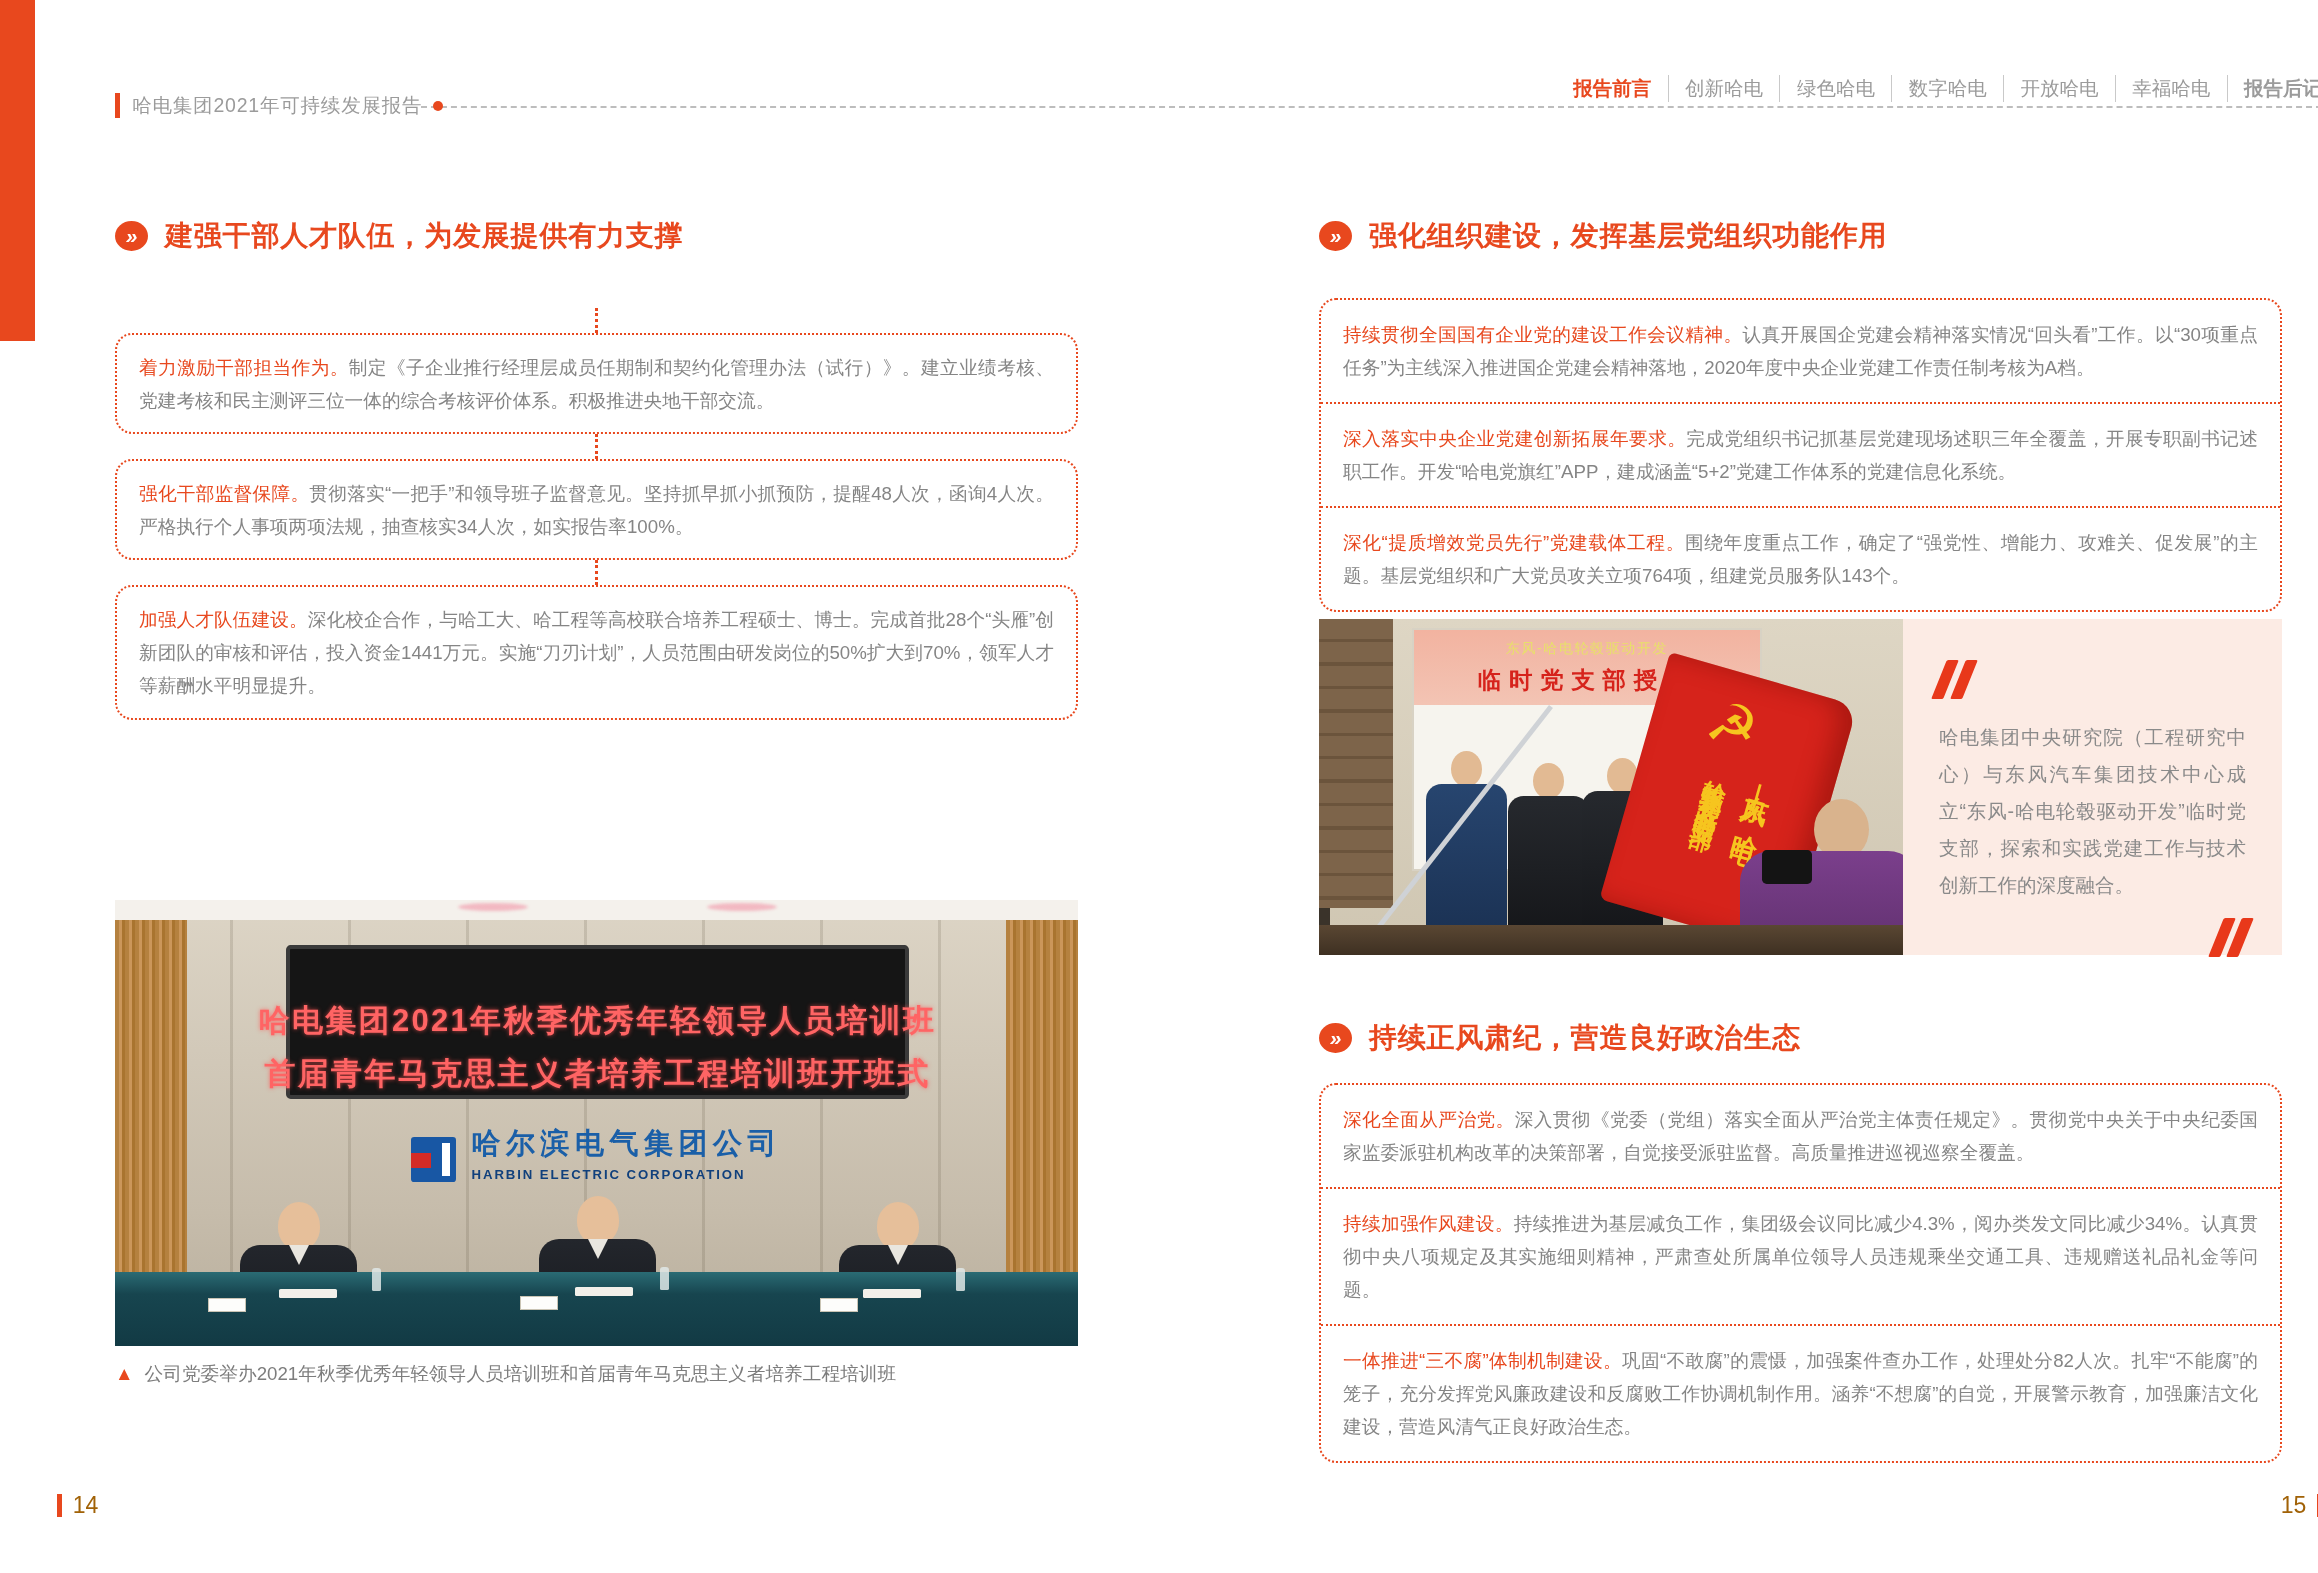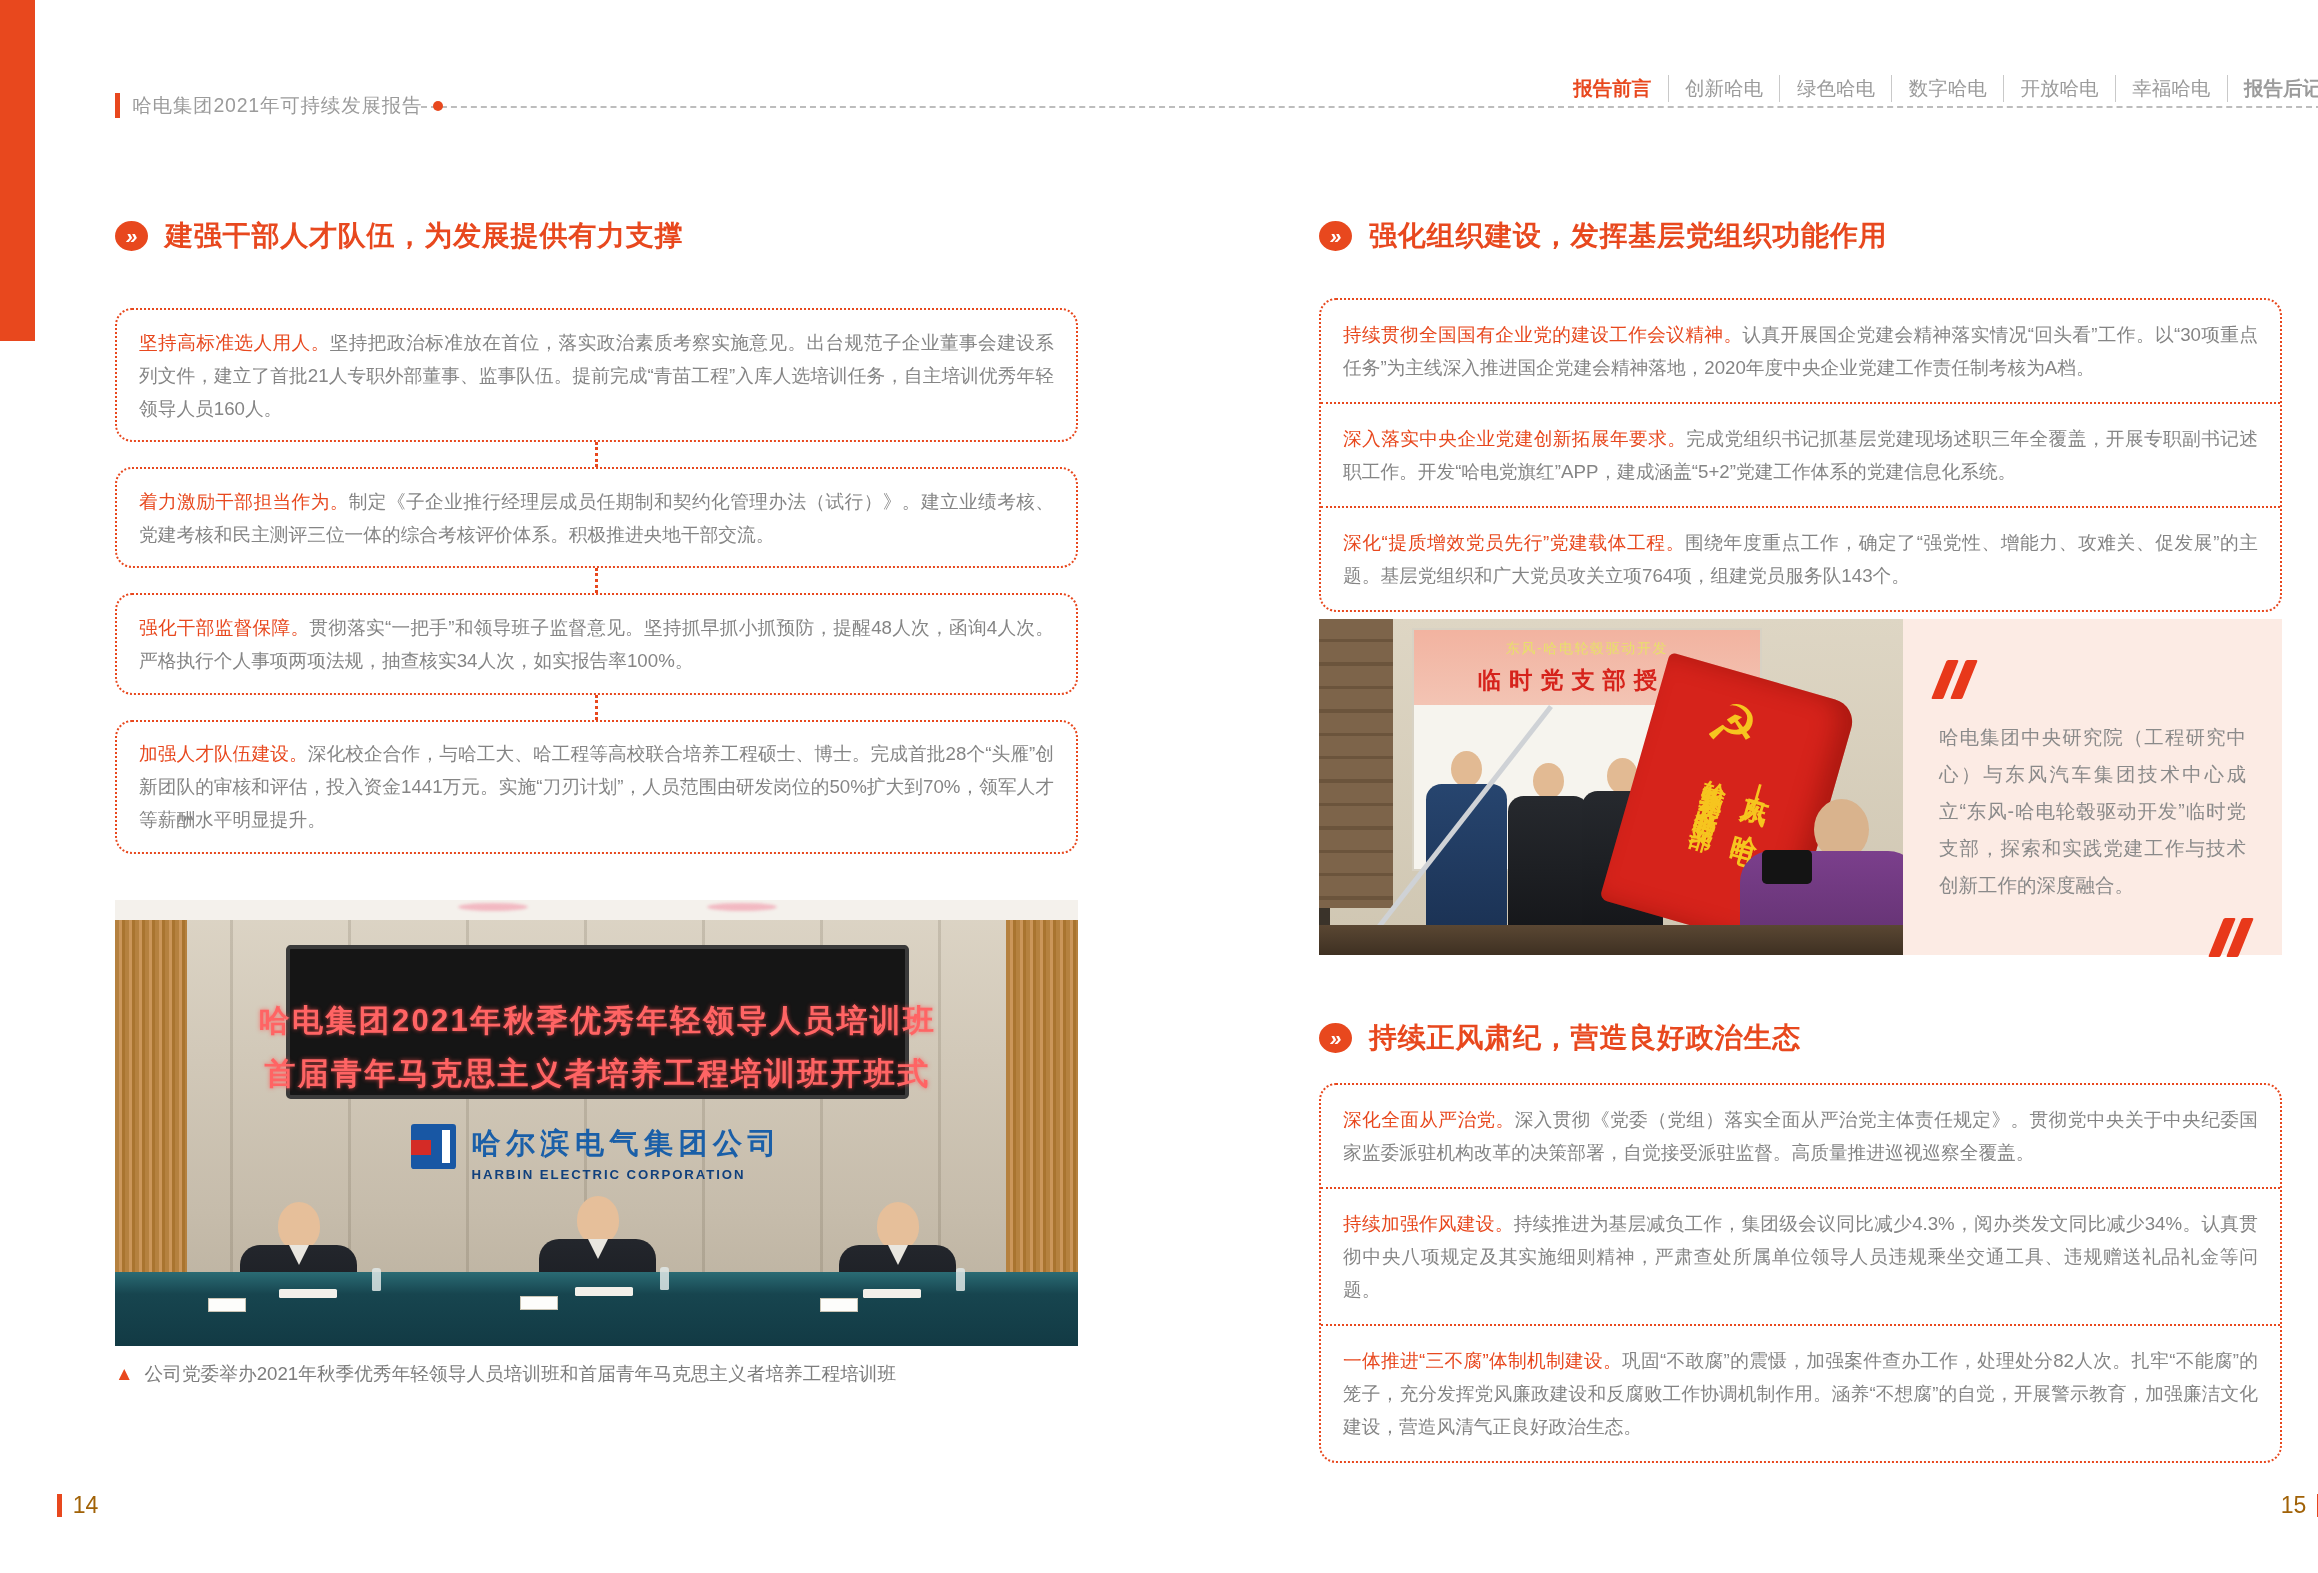--- a/index.html
+++ b/index.html
@@ -42,21 +42,21 @@
   .photoL .wall-seams{position:absolute;inset:20px 0 0 0;
       background:repeating-linear-gradient(90deg,transparent 0 115px,rgba(80,70,50,.16) 115px 118px);}
   .woodL,.woodR{position:absolute;top:20px;bottom:74px;width:72px;
       background:repeating-linear-gradient(90deg,#b5813f 0 3.9px,#cb965a 3.9px 7px,#a9742f 7px 10px);}
   .woodL{left:0;} .woodR{right:0;}
   .led{position:absolute;left:171px;top:45px;width:615px;height:146px;background:#151515;
        border:4.7px solid #3a3a3a;border-radius:4.7px;display:flex;flex-direction:column;
        align-items:center;justify-content:flex-end;gap:11px;}
   .led span{color:#ff6464;font-size:31px;font-weight:bold;letter-spacing:2.3px;white-space:nowrap;
             text-shadow:0 0 4.7px rgba(255,80,80,.7);}
-  .wall-logo{position:absolute;left:0;right:0;top:224px;display:flex;align-items:flex-start;justify-content:center;gap:15.6px;}
+  .wall-logo{position:absolute;left:0;right:0;top:224px;display:flex;align-items:flex-end;justify-content:center;gap:15.6px;}
   .logo-mark{width:45px;height:45px;position:relative;background:#1857a4;border-radius:3.1px;}
   .logo-mark:before{content:"";position:absolute;left:0;top:15.6px;width:20px;height:15.6px;background:#d42b26;}
   .logo-mark:after{content:"";position:absolute;right:6.2px;top:6.2px;bottom:6.2px;width:7.8px;background:#ffffff;}
   .logo-txt{display:flex;flex-direction:column;}
   .logo-cn{font-size:29px;font-weight:bold;color:#1a5fa8;letter-spacing:5.5px;}
   .logo-en{font-size:13.2px;font-weight:bold;color:#10407c;letter-spacing:1.9px;margin-top:3.1px;}
   .person{position:absolute;width:117px;}
   .person .head{width:42px;height:48px;border-radius:50% 50% 46% 46%;background:#e6bf9a;margin:0 auto;}
   .person .torso{width:117px;height:86px;margin-top:-4.7px;border-radius:20px 20px 0 0;
       background:linear-gradient(#23262c,#181a1f);position:relative;}
@@ -138,23 +138,20 @@
     <span class="nav-item">幸福哈电</span>
     <span class="nav-item">报告后记</span>
   </div>
 
   <div class="sec-head" id="secL1">
     <span class="sec-icon">»</span>
     <span class="sec-title">建强干部人才队伍，为发展提供有力支撑</span>
   </div>
 
   <div class="lcol">
-    <div class="pbox">
-      <p><span class="lead">坚持高标准选人用人。</span><span>坚持把政治标准放在首位，落实政治素质考察实施意见。出台规范子企业董事会建设系列文件，建立了首批21人专职外部董事、监事队伍。提前完成“青苗工程”入库人选培训任务，自主培训优秀年轻领导人员160人。</span></p>
-    </div>
     <div class="connector"></div>
     <div class="pbox">
       <p><span class="lead">着力激励干部担当作为。</span><span>制定《子企业推行经理层成员任期制和契约化管理办法（试行）》。建立业绩考核、党建考核和民主测评三位一体的综合考核评价体系。积极推进央地干部交流。</span></p>
     </div>
     <div class="connector"></div>
     <div class="pbox">
       <p><span class="lead">强化干部监督保障。</span><span>贯彻落实“一把手”和领导班子监督意见。坚持抓早抓小抓预防，提醒48人次，函询4人次。严格执行个人事项两项法规，抽查核实34人次，如实报告率100%。</span></p>
     </div>
     <div class="connector"></div>
     <div class="pbox">

